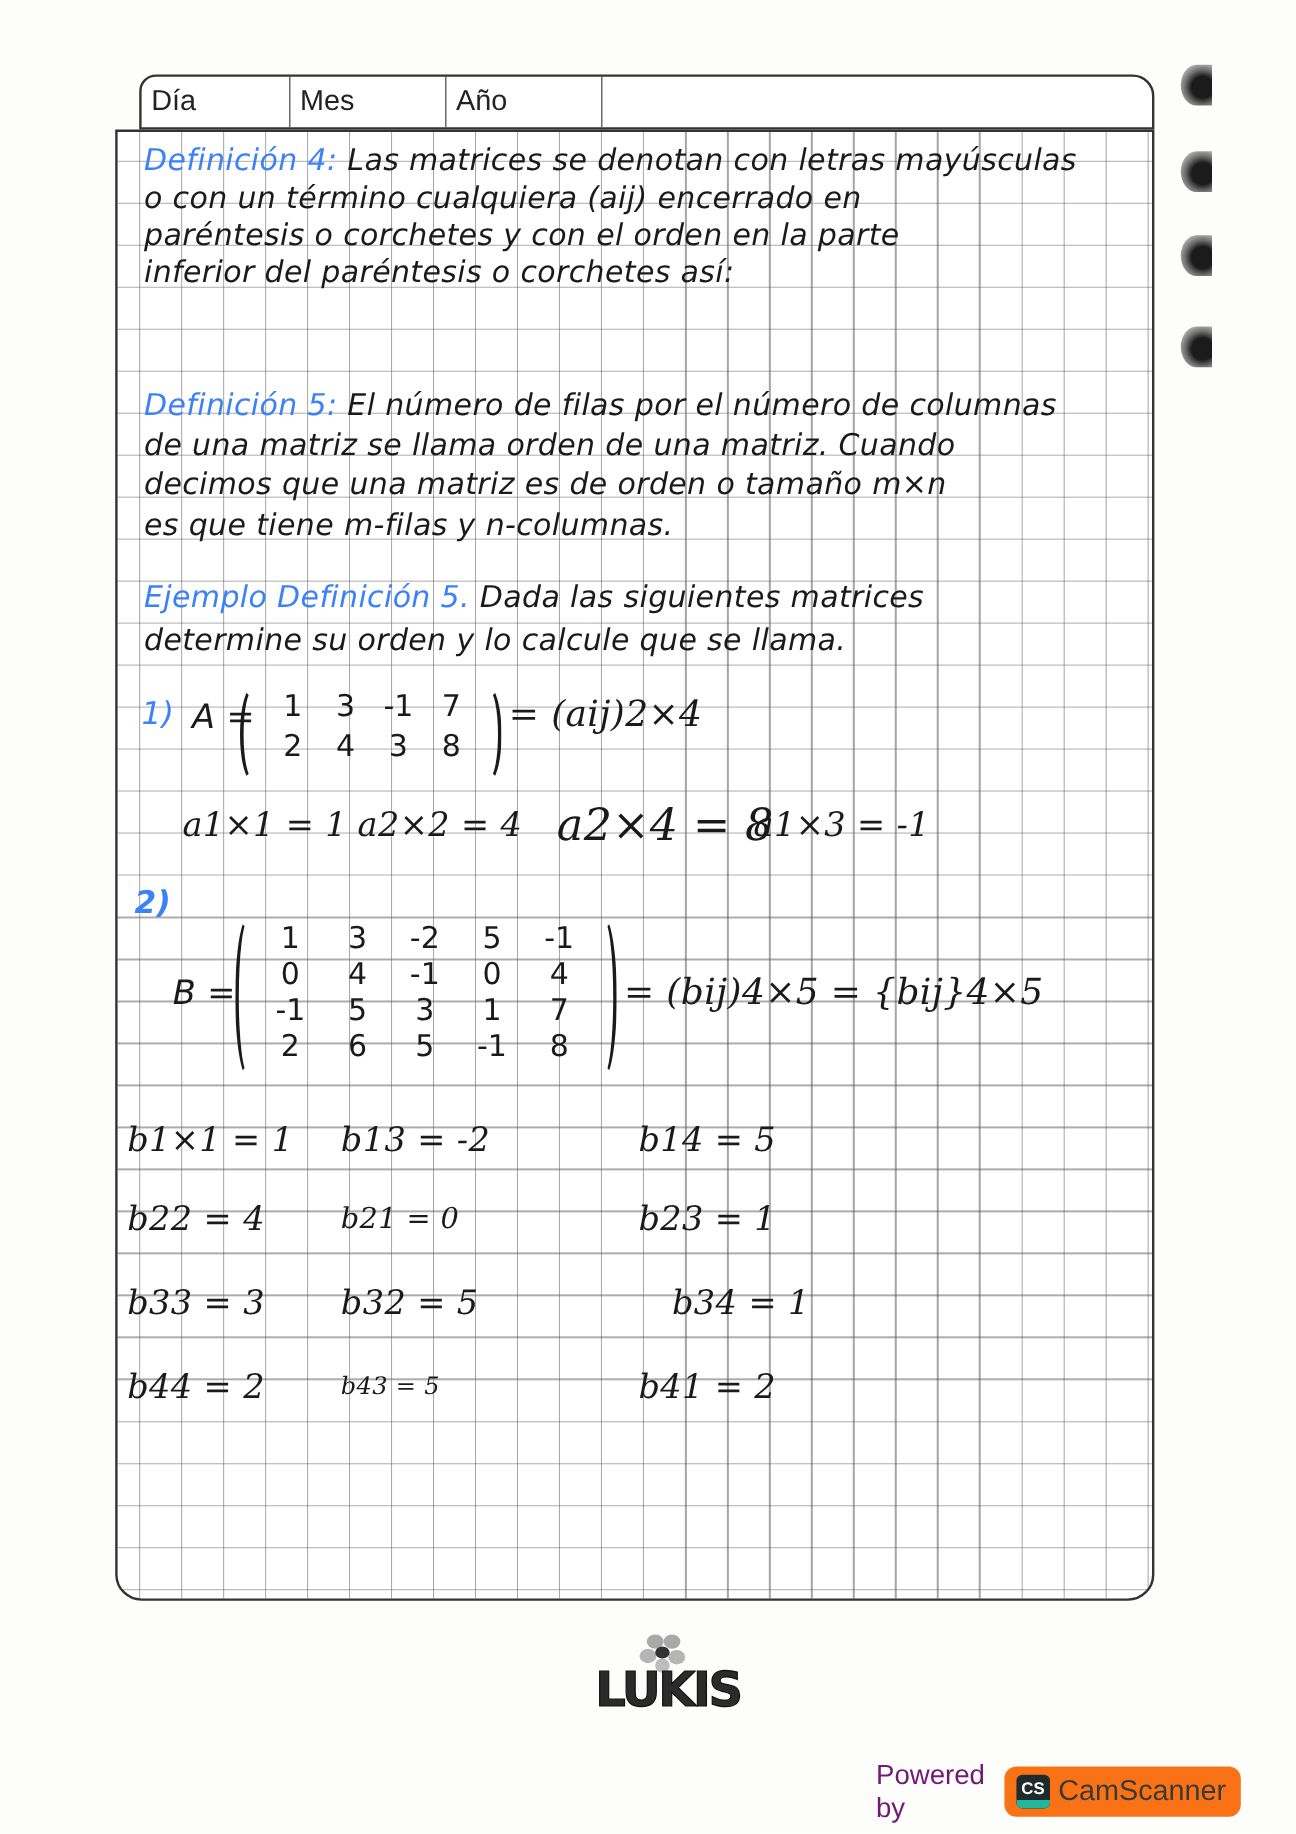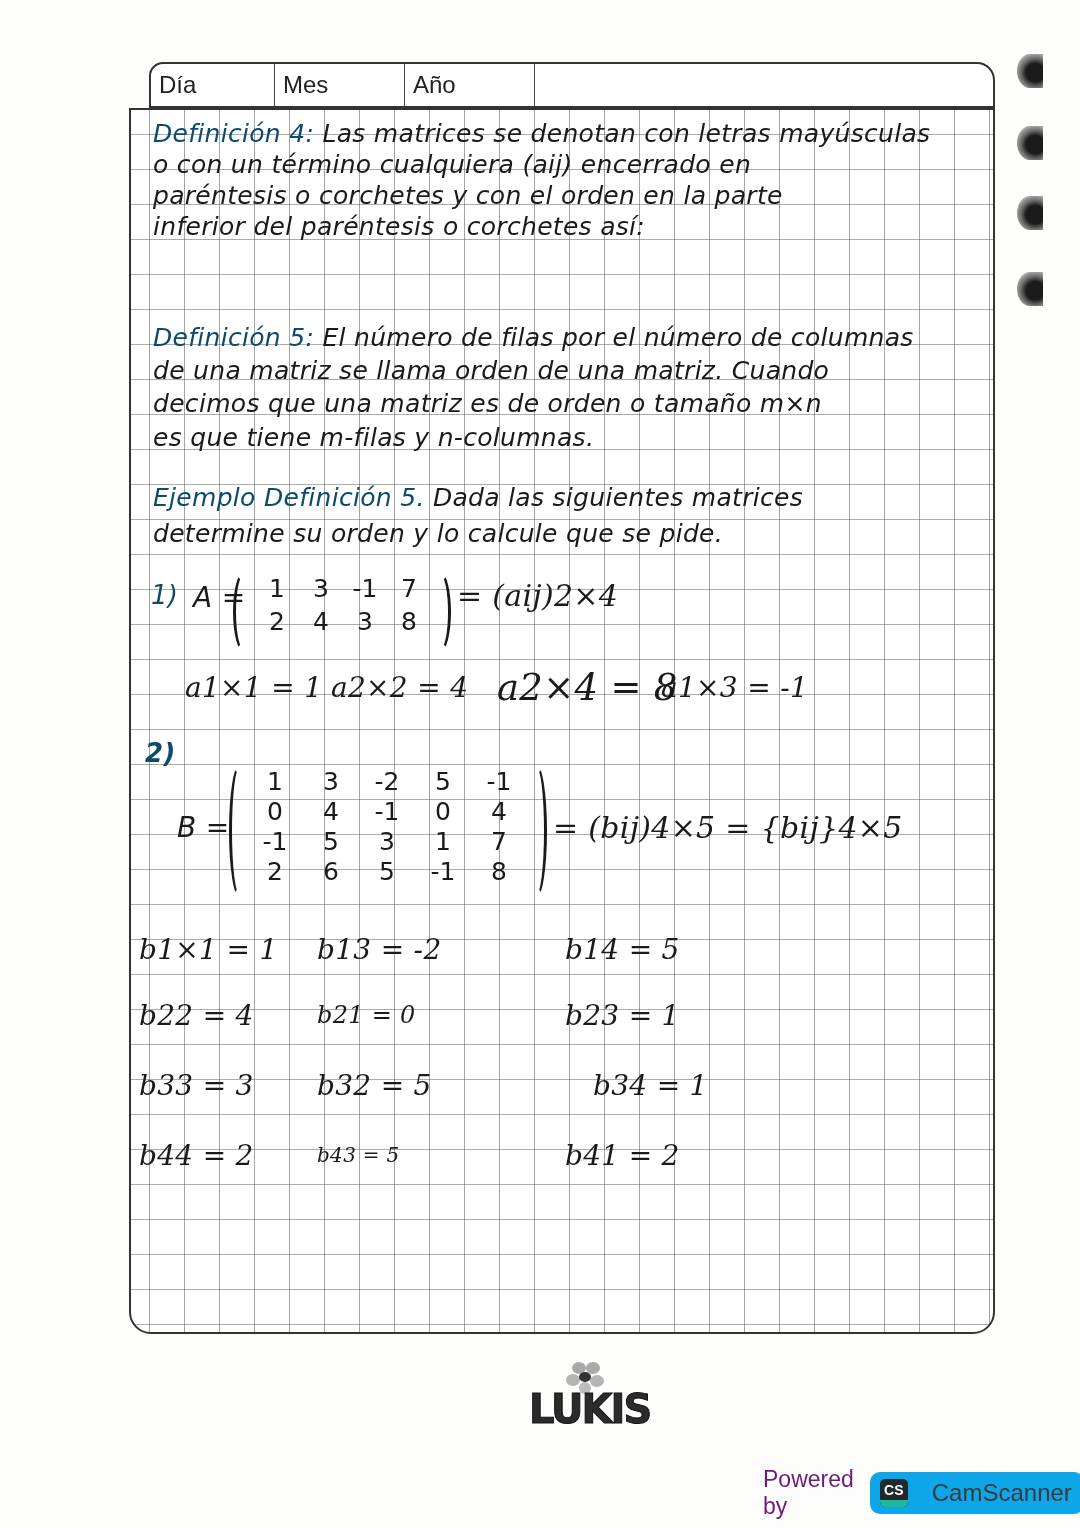--- a/index.html
+++ b/index.html
@@ -2,21 +2,21 @@
 <html><head>
 <meta charset="utf-8">
 <style>
   html, body { margin:0; padding:0; }
   body {
     width:1080px; height:1528px; position:relative; overflow:hidden;
     background:#fdfdfb;
     font-family: "DejaVu Sans", sans-serif;
   }
   .page {
-    position:absolute; left:0; top:0; width:904px; height:1528px;margin-left:33px;
+    position:absolute; left:0; top:0; width:904px; height:1528px;
   }
   
   .header-box {
     position:absolute; left:116px; top:62px; width:842px; height:42px;
     border:2px solid #333; border-bottom:2px solid #333;
     border-radius:14px 18px 0 0;
     display:flex; background:#fff;
   }
   .header-cell {
     border-right:1.5px solid #444; height:100%;
@@ -43,21 +43,21 @@
   }
   
   .spiral { position:absolute; left:984px; width:26px; height:34px; border-radius:50% 0 0 50%;
     background:radial-gradient(circle at 70% 55%, #1b1b1b 0 35%, #6b6b6b 55%, #bbb 80%, transparent 81%); }
 
   .hw {
     position:absolute; color:#1a1a1a;
     font-family:"DejaVu Sans", sans-serif; font-size:25px; line-height:31px;
     font-style:italic; letter-spacing:0.3px; white-space:nowrap;
   }
-  .red { color:#0c4a6e; }
+  .red { color:#3b82f6; }
   .math { font-family:"DejaVu Serif", serif; font-style:italic; font-size:30px; }
   .matrix {
     position:absolute; display:grid; font-family:"DejaVu Sans", sans-serif;
     font-size:25px; color:#1a1a1a; text-align:center;
   }
   .paren {
     position:absolute; border:3px solid #1a1a1a; box-sizing:border-box;
   }
   .paren.left { border-right:none; border-top-color:transparent; border-bottom-color:transparent; border-radius:60% 0 0 60% / 50% 0 0 50%; }
   .paren.right { border-left:none; border-top-color:transparent; border-bottom-color:transparent; border-radius:0 60% 60% 0 / 0 50% 50% 0; }
@@ -70,21 +70,21 @@
     font-size:40px; font-weight:bold; color:#2b2b2b; letter-spacing:-2px;
     -webkit-text-stroke:1px #111; 
   }
   .flower { position:absolute; left:36px; top:0; width:40px; height:36px; }
 
   .footer {
     position:absolute; left:730px; top:1466px; display:flex; align-items:center; gap:16px;
   }
   .powered { font-family:"Liberation Sans", sans-serif; font-size:23px; color:#701a75; }
   .cs-badge {
-    display:flex; align-items:center; gap:24px; background:#0ea5e9;
+    display:flex; align-items:center; gap:7px; background:#f97316;
     border-radius:10px; padding:7px 12px 7px 10px;
   }
   .cs-icon {
     width:28px; height:28px; border-radius:5px; background:#1f2a2c;
     position:relative; overflow:hidden; color:#fff;
     font-family:"Liberation Sans", sans-serif; font-weight:bold; font-size:14px;
     display:flex; align-items:flex-start; justify-content:center; padding-top:3px; box-sizing:border-box;
   }
   .cs-icon::after { content:""; position:absolute; left:0; right:0; bottom:0; height:7px; background:#1fb89a; }
   .cs-name { font-family:"Liberation Sans", sans-serif; font-size:24px; color:#3a3a3a; }
@@ -121,21 +121,21 @@
     <span>El número de filas por el número de columnas</span>
   </div>
   <div class="hw" style="left:120px; top:355px;">de una matriz se llama orden de una matriz. Cuando</div>
   <div class="hw" style="left:120px; top:388px;">decimos que una matriz es de orden o tamaño m×n</div>
   <div class="hw" style="left:120px; top:422px;">es que tiene m-filas y n-columnas.</div>
 
   <div class="hw" style="left:120px; top:482px;">
     <span class="red">Ejemplo Definición 5.</span>
     <span>Dada las siguientes matrices</span>
   </div>
-  <div class="hw" style="left:120px; top:518px;">determine su orden y lo calcule que se pide.</div>
+  <div class="hw" style="left:120px; top:518px;">determine su orden y lo calcule que se llama.</div>
 
   <div class="hw red" style="left:118px; top:580px; font-size:26px;">1)</div>
   <div class="hw" style="left:160px; top:582px; font-size:28px;"><span>A</span> =</div>
   <div class="paren left" style="left:200px; top:572px; width:18px; height:80px;"></div>
   <div class="matrix" style="left:222px; top:574px; grid-template-columns:repeat(4,44px); row-gap:4px;">
     <span>1</span>
     <span>3</span>
     <span>-1</span>
     <span>7</span>
     <span>2</span>

